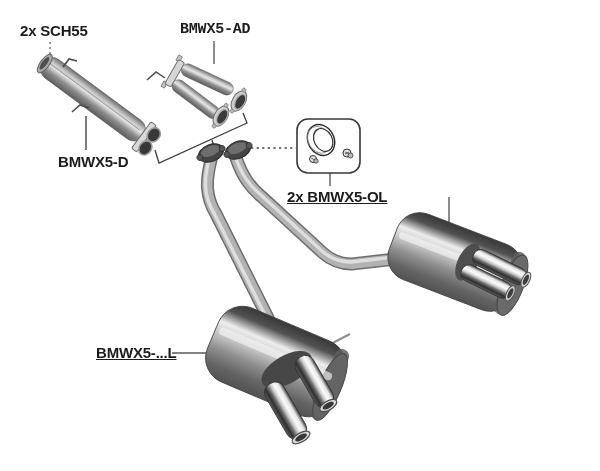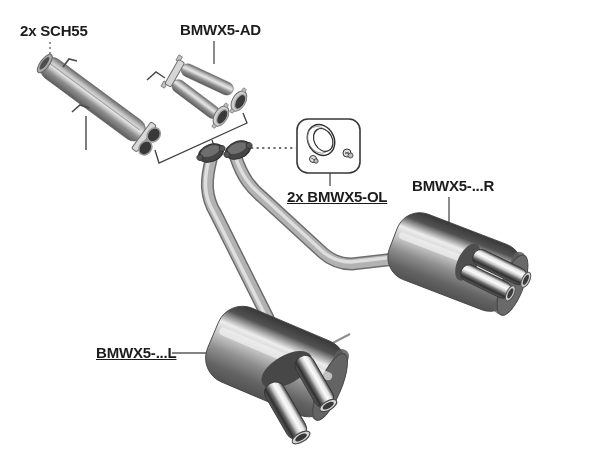--- a/index.html
+++ b/index.html
@@ -16,21 +16,21 @@
   .part-label{
     position:absolute;
     font-size:15px;
     font-weight:600;
     color:#1c1c1c;
     letter-spacing:-0.2px;
     white-space:nowrap;
     line-height:17px;
   }
   .lbl-sch55{left:20px;top:22px;}
-  .lbl-ad{left:180px;top:21px;}
+  .lbl-ad{left:180px;top:21px;font-family:Liberation Mono, monospace;}
   .lbl-d{left:58px;top:153px;}
   .lbl-ol{left:287px;top:188px;text-decoration:underline;}
   .lbl-r{left:412px;top:177px;}
   .lbl-l{left:96px;top:344px;text-decoration:underline;}
 </style>
 </head>
 <body>
 
 <div class="stage">
 
@@ -190,17 +190,17 @@
       <g transform="translate(313,159)">
         <circle cx="0" cy="0" r="3.5" fill="#e2e2e2" stroke="#333333" stroke-width="1"></circle>
         <circle cx="3" cy="2" r="2.2" fill="#bbbbbb" stroke="#333333" stroke-width="0.8"></circle>
         <path d="M-1.8,-1 L1.8,1" stroke="#333333" stroke-width="0.7" fill="none"></path>
       </g>
     </g>
   </svg>
 
   <div class="part-label lbl-sch55">2x SCH55</div>
   <div class="part-label lbl-ad">BMWX5-AD</div>
+  <div class="part-label lbl-d">BMWX5-D</div>
   <div class="part-label lbl-ol">2x BMWX5-OL</div>
-  <div class="part-label lbl-r">BMWX5-...R</div>
   <div class="part-label lbl-l">BMWX5-...L</div>
 
 </div>
 
 </body></html>

